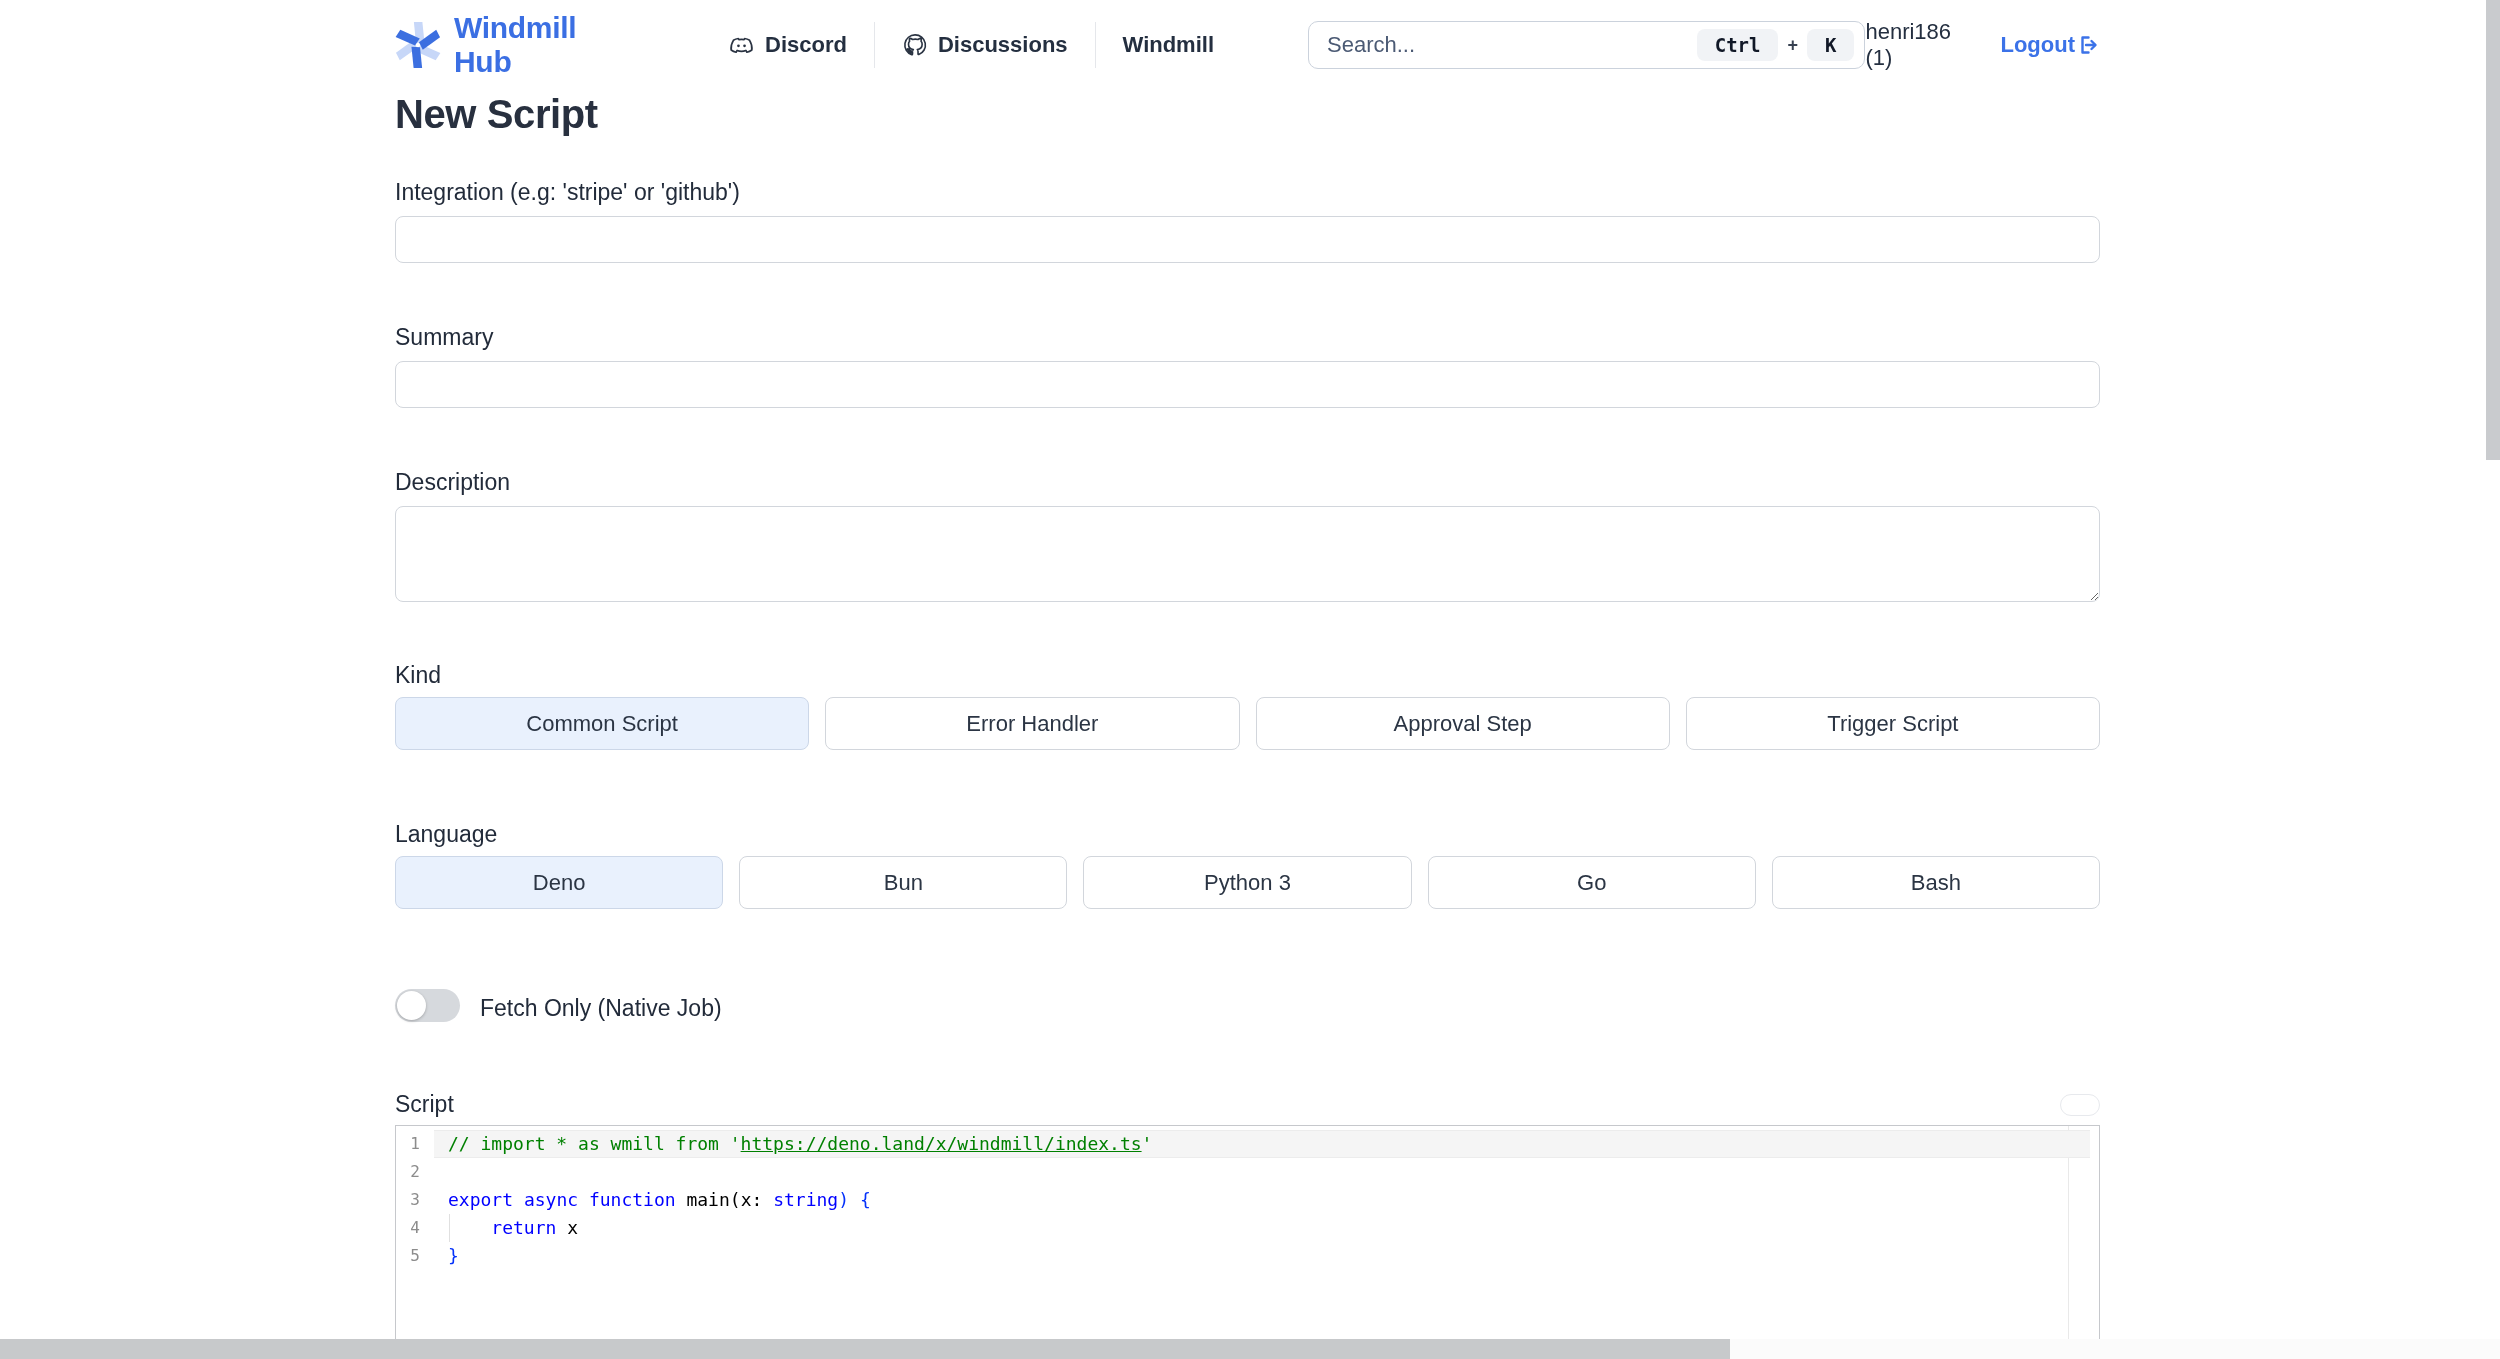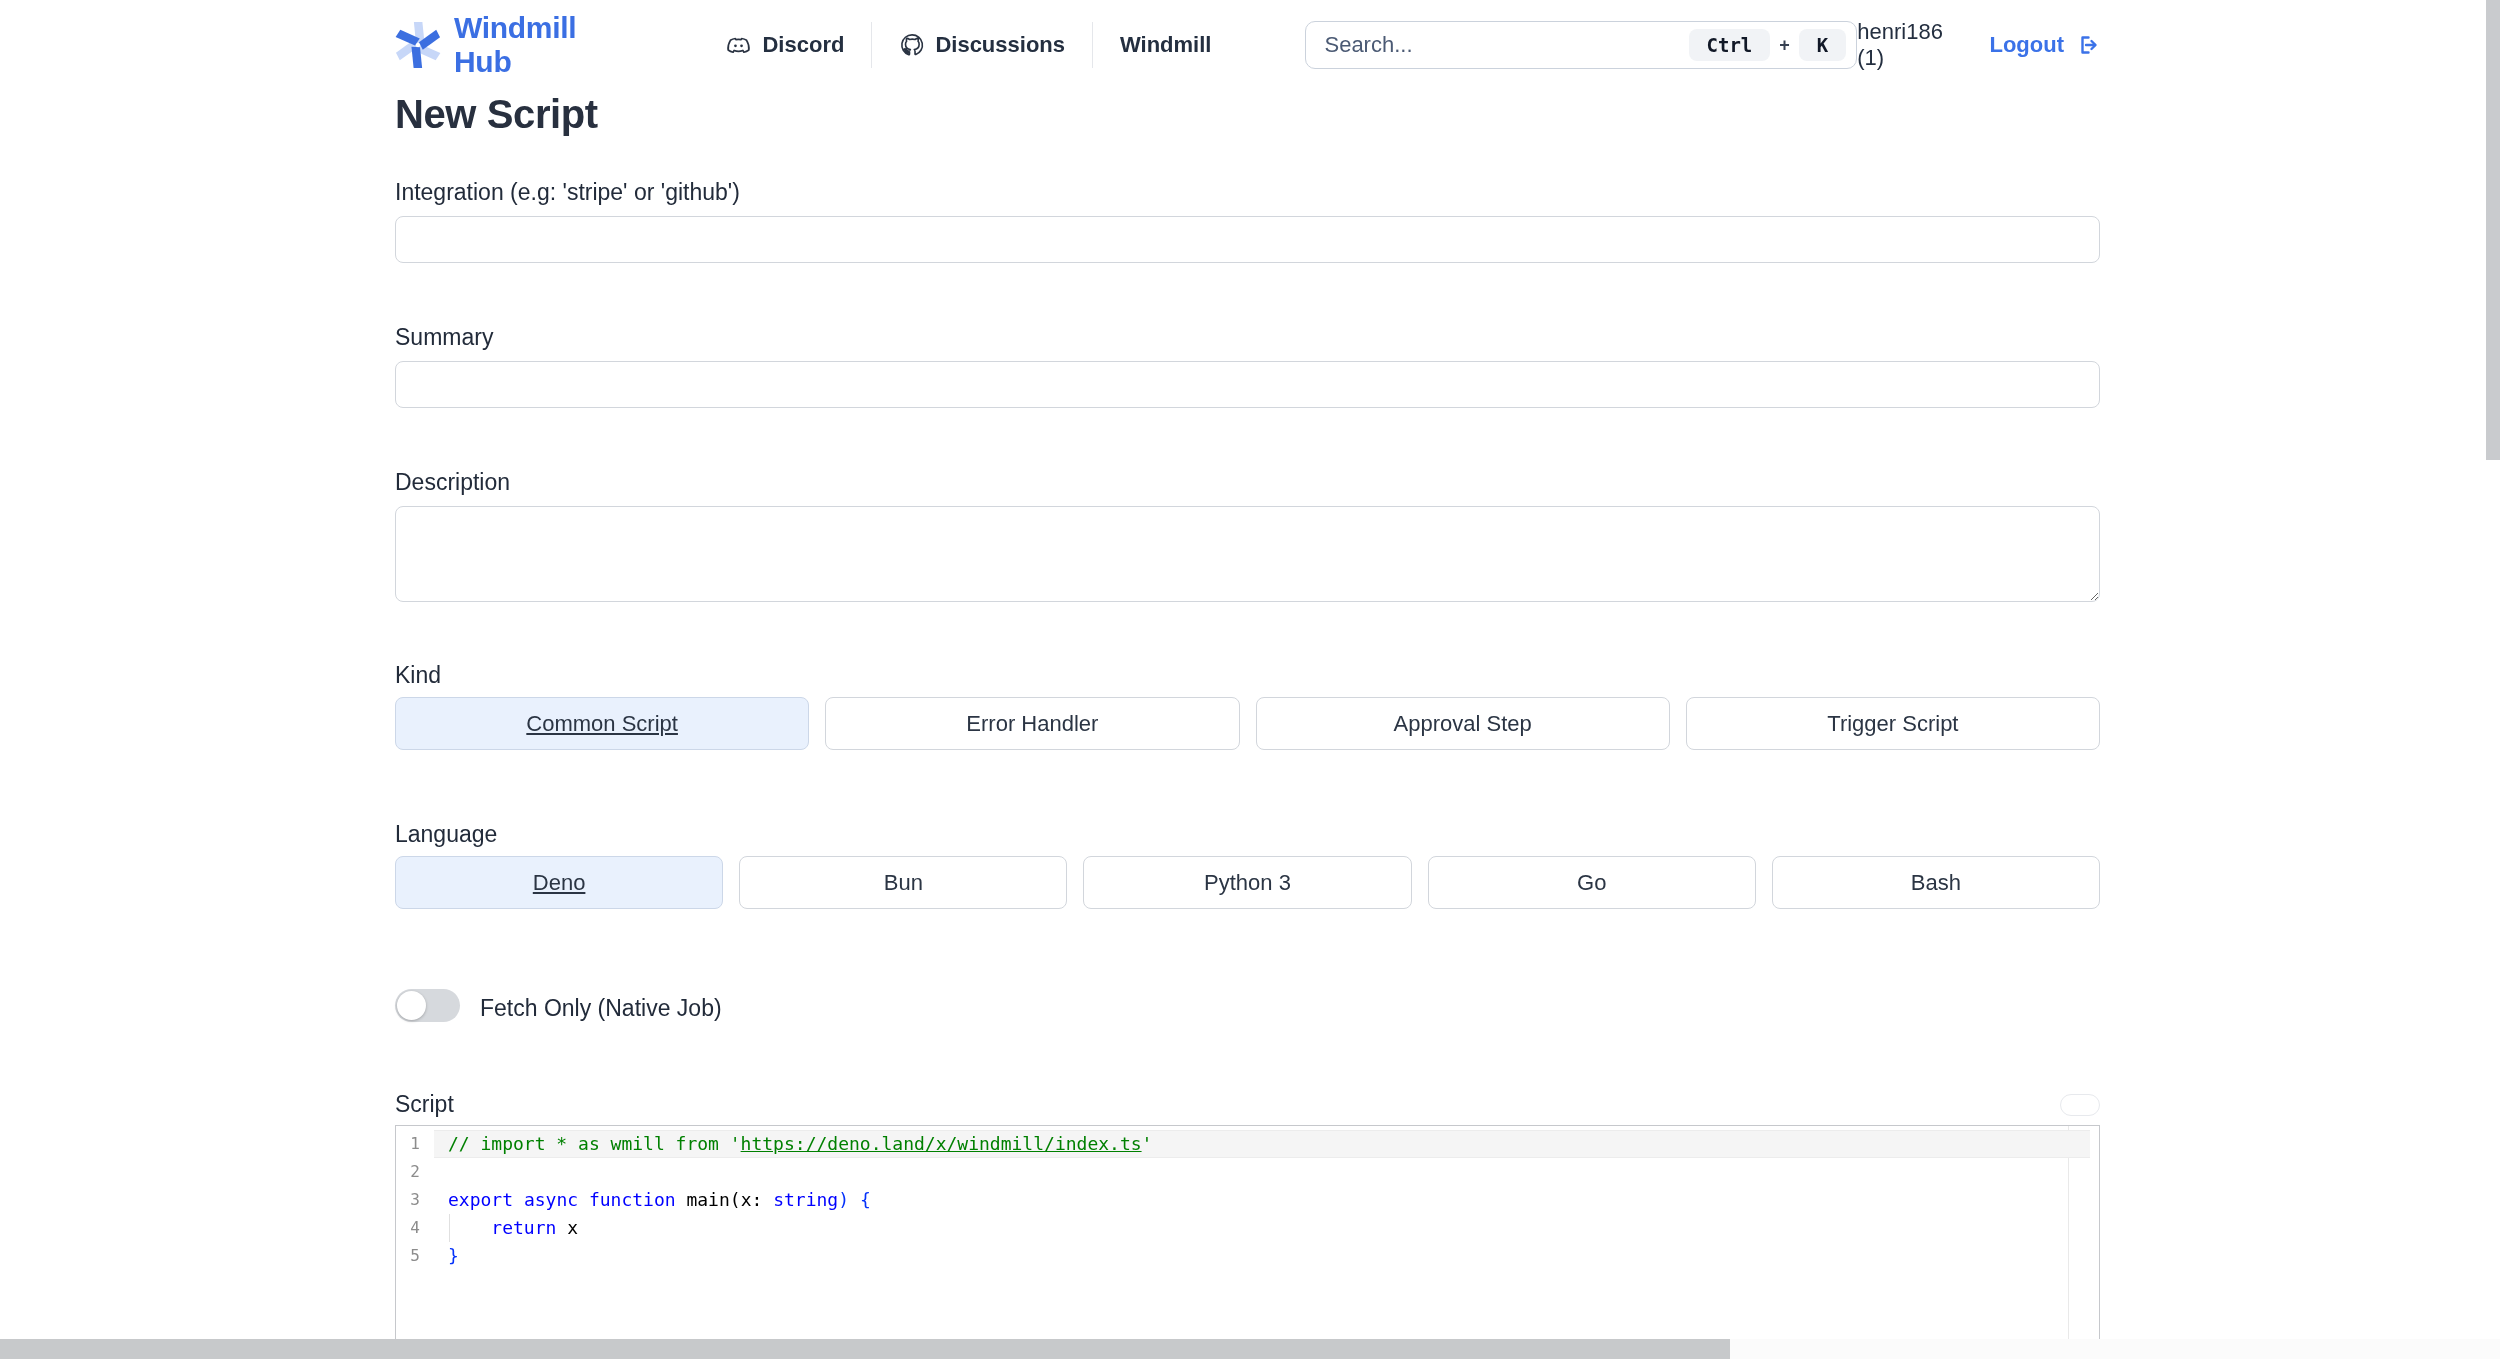--- a/index.html
+++ b/index.html
@@ -18,42 +18,42 @@
   .search-box { margin-left:94px; width:570px; height:48px; border:1px solid #cbd2dc; border-radius:10px;
     display:flex; align-items:center; padding:0 10px 0 18px; background:#fff; }
   .search-box input { border:none; outline:none; flex:1; font-size:22px; color:#42506a;
     font-family:"Liberation Sans", sans-serif; background:transparent; }
   .search-box input::placeholder { color:#4b5a74; }
   .kbd { background:#f1f3f6; border-radius:8px; padding:5px 18px; font-family:"DejaVu Sans Mono", monospace;
     font-size:19px; font-weight:700; color:#111827; }
   .kbd-sep { margin:0 9px; font-size:18px; color:#374151; font-weight:600; }
   .header-right { margin-left:auto; display:flex; align-items:center; }
   .user-label { font-size:22px; color:#242f40; }
-  .logout { display:flex; align-items:center; gap:12px; margin-left:22px; cursor:pointer; }
+  .logout { display:flex; align-items:center; gap:1px; margin-left:22px; cursor:pointer; }
   .logout span { font-size:22px; font-weight:700; color:#3b72e8; }
 
   
   .page-title { margin-top:0; font-size:40px; line-height:48px; font-weight:800; color:#28303f; letter-spacing:-0.4px; }
 
   .field { margin-top:60px; }
   .field.first { margin-top:40px; }
   .field-label { font-size:23px; line-height:28px; color:#222b3a; margin-bottom:10px; }
   .text-input { width:100%; height:47px; border:1px solid #d2d6dc; border-radius:8px; background:#fff;
     font-size:22px; padding:0 16px; color:#1f2937; outline:none; font-family:"Liberation Sans", sans-serif; }
   textarea.text-area { width:100%; height:96px; border:1px solid #d2d6dc; border-radius:8px; background:#fff;
     font-size:22px; padding:10px 16px; color:#1f2937; outline:none; resize:both;
     font-family:"Liberation Sans", sans-serif; }
 
   .field-kind { margin-top:55px; }
   .field-lang { margin-top:70px; }
   .field-kind .field-label, .field-lang .field-label { margin-bottom:8px; }
   .btn-row { display:flex; gap:16px; }
   .opt-btn { flex:1; height:53px; border:1px solid #d2d6dc; border-radius:8px; background:#fff;
     display:flex; align-items:center; justify-content:center; font-size:22px; color:#2b3544; cursor:pointer; }
-  .opt-btn.selected { background:#e9f1fd; border-color:#ccd7e8;text-decoration:underline; }
+  .opt-btn.selected { background:#e9f1fd; border-color:#ccd7e8; }
 
   .toggle-row { margin-top:80px; display:flex; align-items:flex-end; }
   .toggle { width:65px; height:33px; border-radius:17px; background:#d6d9dd; position:relative; cursor:pointer; }
   .toggle .knob { position:absolute; left:2px; top:2px; width:29px; height:29px; border-radius:50%;
     background:#fff; box-shadow:0 1px 3px rgba(0,0,0,.25); }
   .toggle-label { margin-left:20px; font-size:23px; font-weight:500; color:#222b3a; }
 
   
   .script-section { margin-top:68px; }
   .script-head { display:flex; align-items:flex-end; justify-content:space-between; margin-bottom:7px; }

